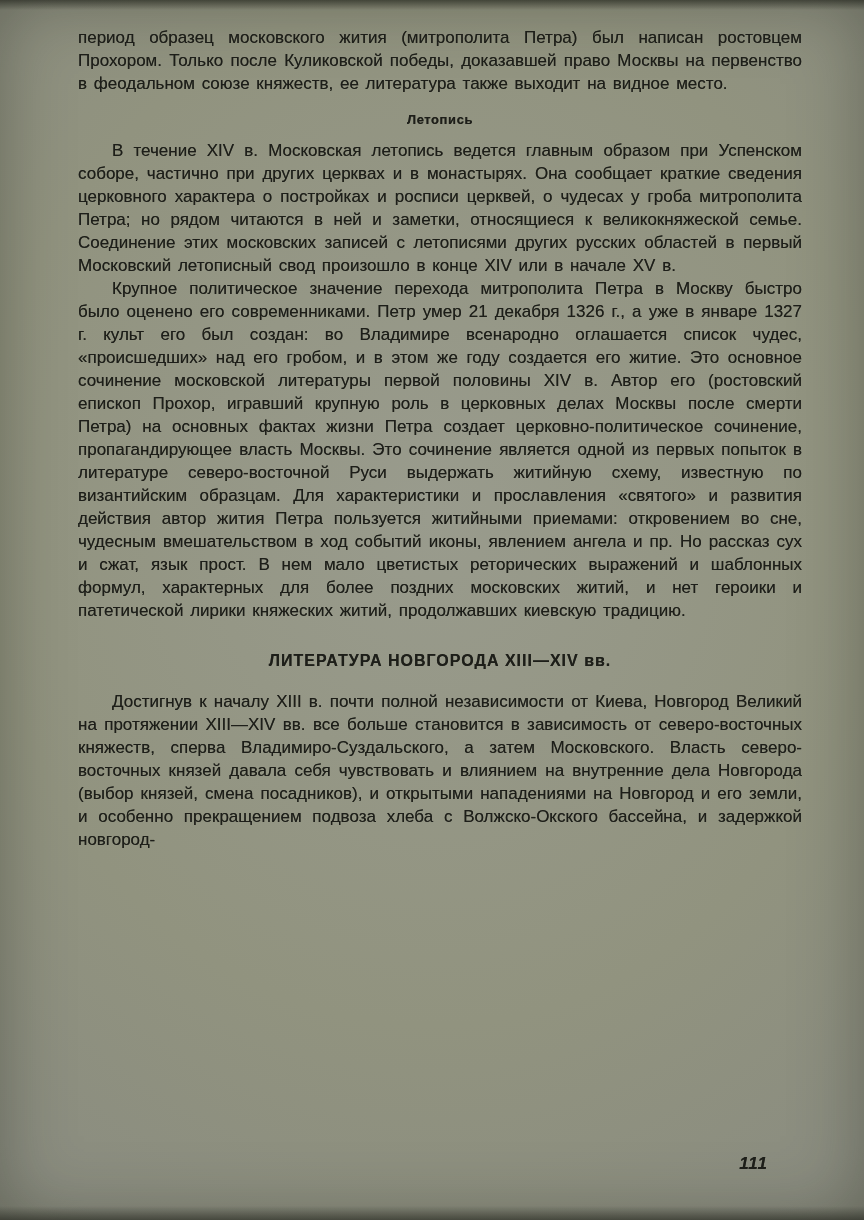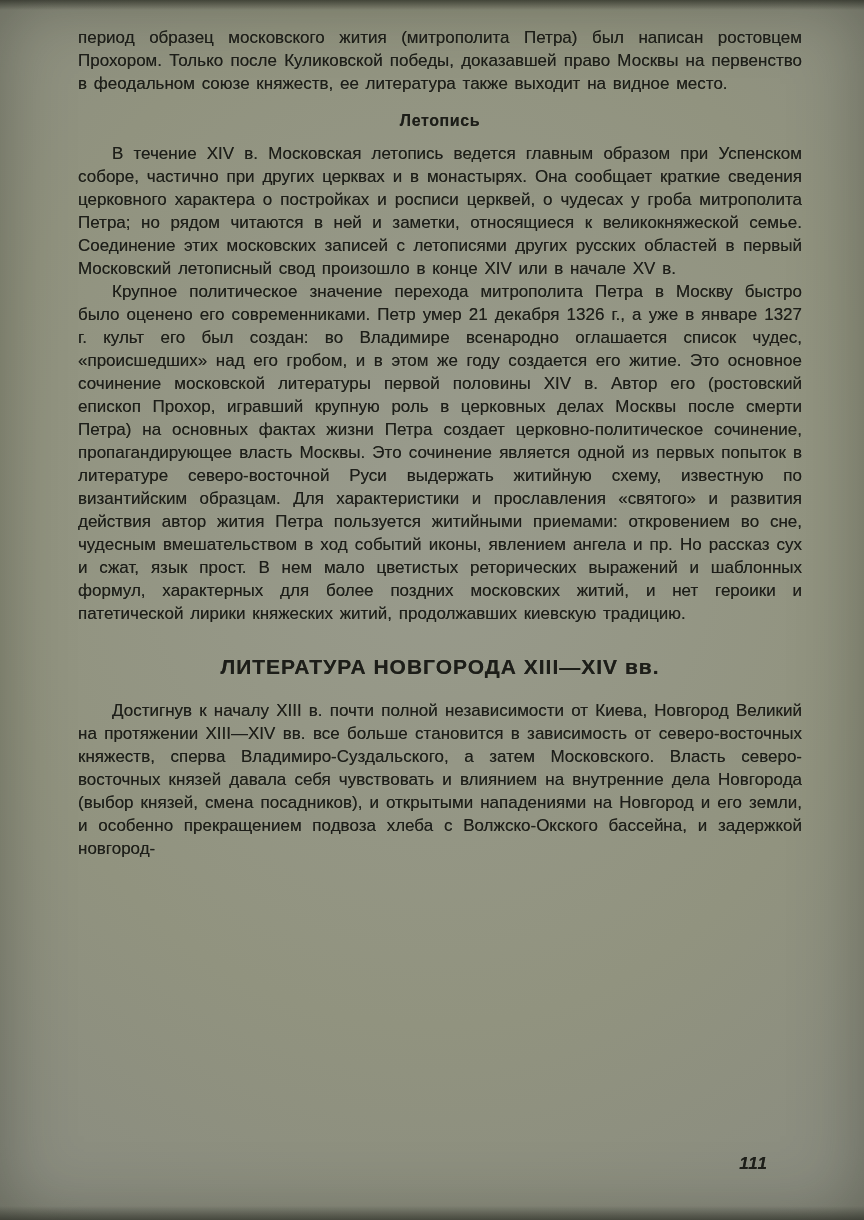--- a/index.html
+++ b/index.html
@@ -52,29 +52,29 @@
     text-align: justify;
     text-indent: 34px;
     word-spacing: 2px;
     text-shadow: 0 0 0.6px rgba(25,26,20,0.65);
   }
   p.body.no-indent {
     text-indent: 0;
   }
   .section-heading {
     margin: 17px 0 12px 0;
-    font-size: 16px;
+    font-size: 13px;
     font-weight: bold;
     text-align: center;
     letter-spacing: 0.6px;
     text-shadow: 0 0 0.6px rgba(25,26,20,0.7);
   }
   .chapter-heading {
     margin: 30px 0 20px 0;
-    font-size: 21px;
+    font-size: 16px;
     font-weight: bold;
     text-align: center;
     letter-spacing: 1px;
     text-shadow: 0 0 0.6px rgba(25,26,20,0.7);
   }
   p.bibliography {
     margin: 24px 0 0 0;
     font-size: 13.5px;
     line-height: 17.5px;
     text-align: justify;

